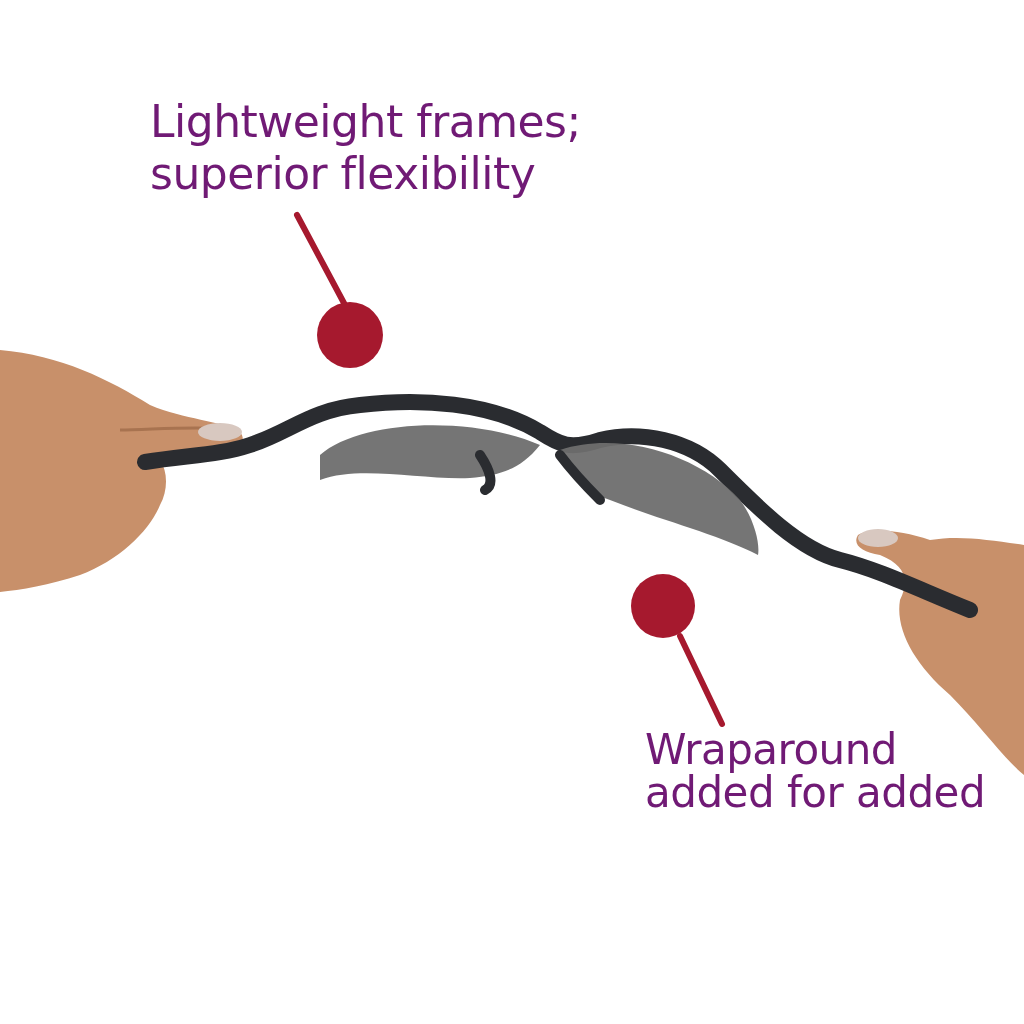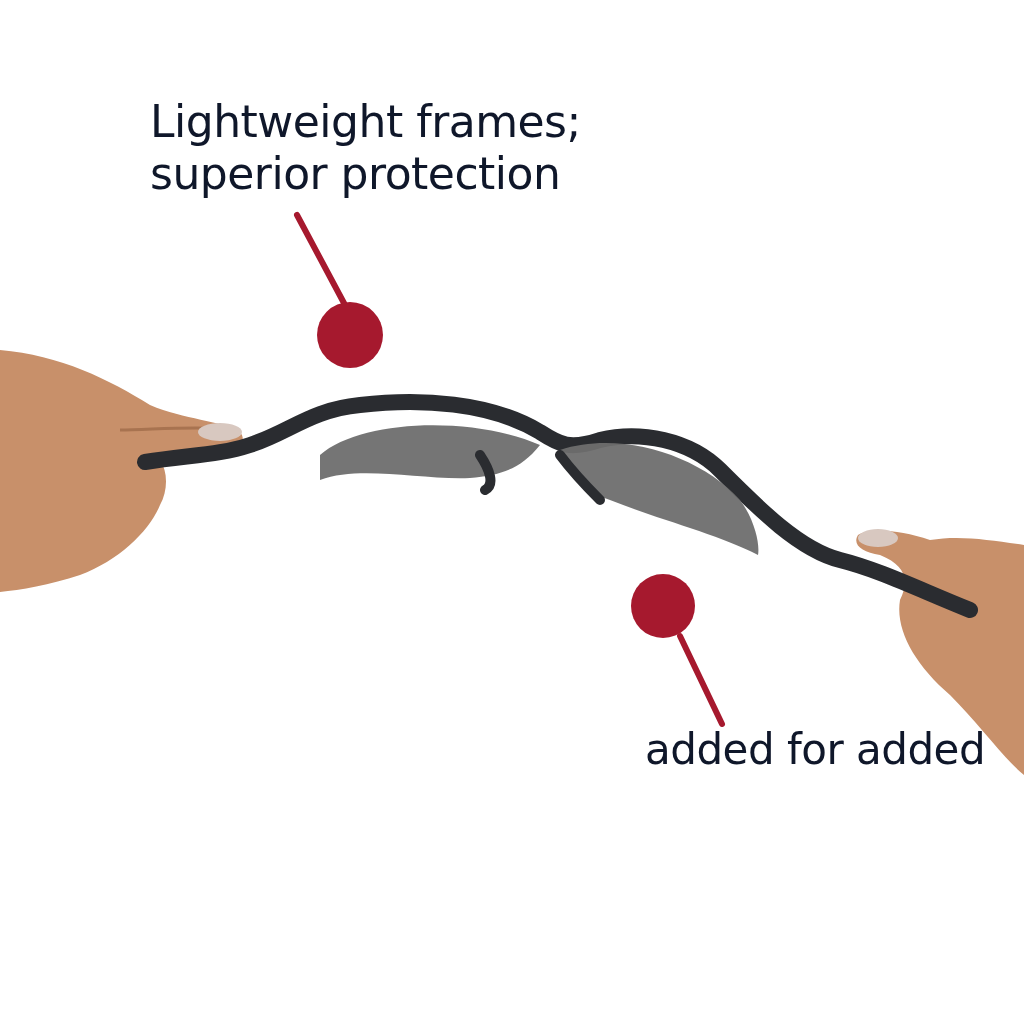--- a/index.html
+++ b/index.html
@@ -1,17 +1,17 @@
 <!DOCTYPE html>
 <html><head>
 <meta charset="utf-8">
 <style>
   html, body { margin: 0; padding: 0; background: #ffffff; }
   body { width: 1024px; height: 1024px; position: relative; overflow: hidden; font-family: "DejaVu Sans", sans-serif; }
-  .callout-text { position: absolute; color: #0f172a; font-family: "DejaVu Sans", sans-serif; font-weight: normal; letter-spacing: -0.5px; }
+  .callout-text { position: absolute; color: #701a75; font-family: "DejaVu Sans", sans-serif; font-weight: normal; letter-spacing: -0.5px; }
   .callout-top { left: 150px; top: 96px; font-size: 44px; line-height: 52px; }
   .callout-bottom { left: 645px; top: 728px; font-size: 42px; line-height: 43px; }
   .line { display: block; white-space: nowrap; }
   svg.scene { position: absolute; left: 0; top: 0; }
 </style>
 </head>
 <body>
 
 <svg class="scene" width="1024" height="1024" viewBox="0 0 1024 1024">
 
@@ -38,18 +38,19 @@
     <circle cx="350" cy="335" r="33" fill="#a6192e"></circle>
   </g>
   <g>
     <line x1="680" y1="636" x2="722" y2="724" stroke="#a6192e" stroke-width="6" stroke-linecap="round"></line>
     <circle cx="663" cy="606" r="32" fill="#a6192e"></circle>
   </g>
 </svg>
 
 <div class="callout-text callout-top">
   <span class="line">Lightweight frames;</span>
-  <span class="line">superior protection</span>
+  <span class="line">superior flexibility</span>
 </div>
 
 <div class="callout-text callout-bottom">
+  <span class="line">Wraparound</span>
   <span class="line">added for added</span>
 </div>
 
 </body></html>

